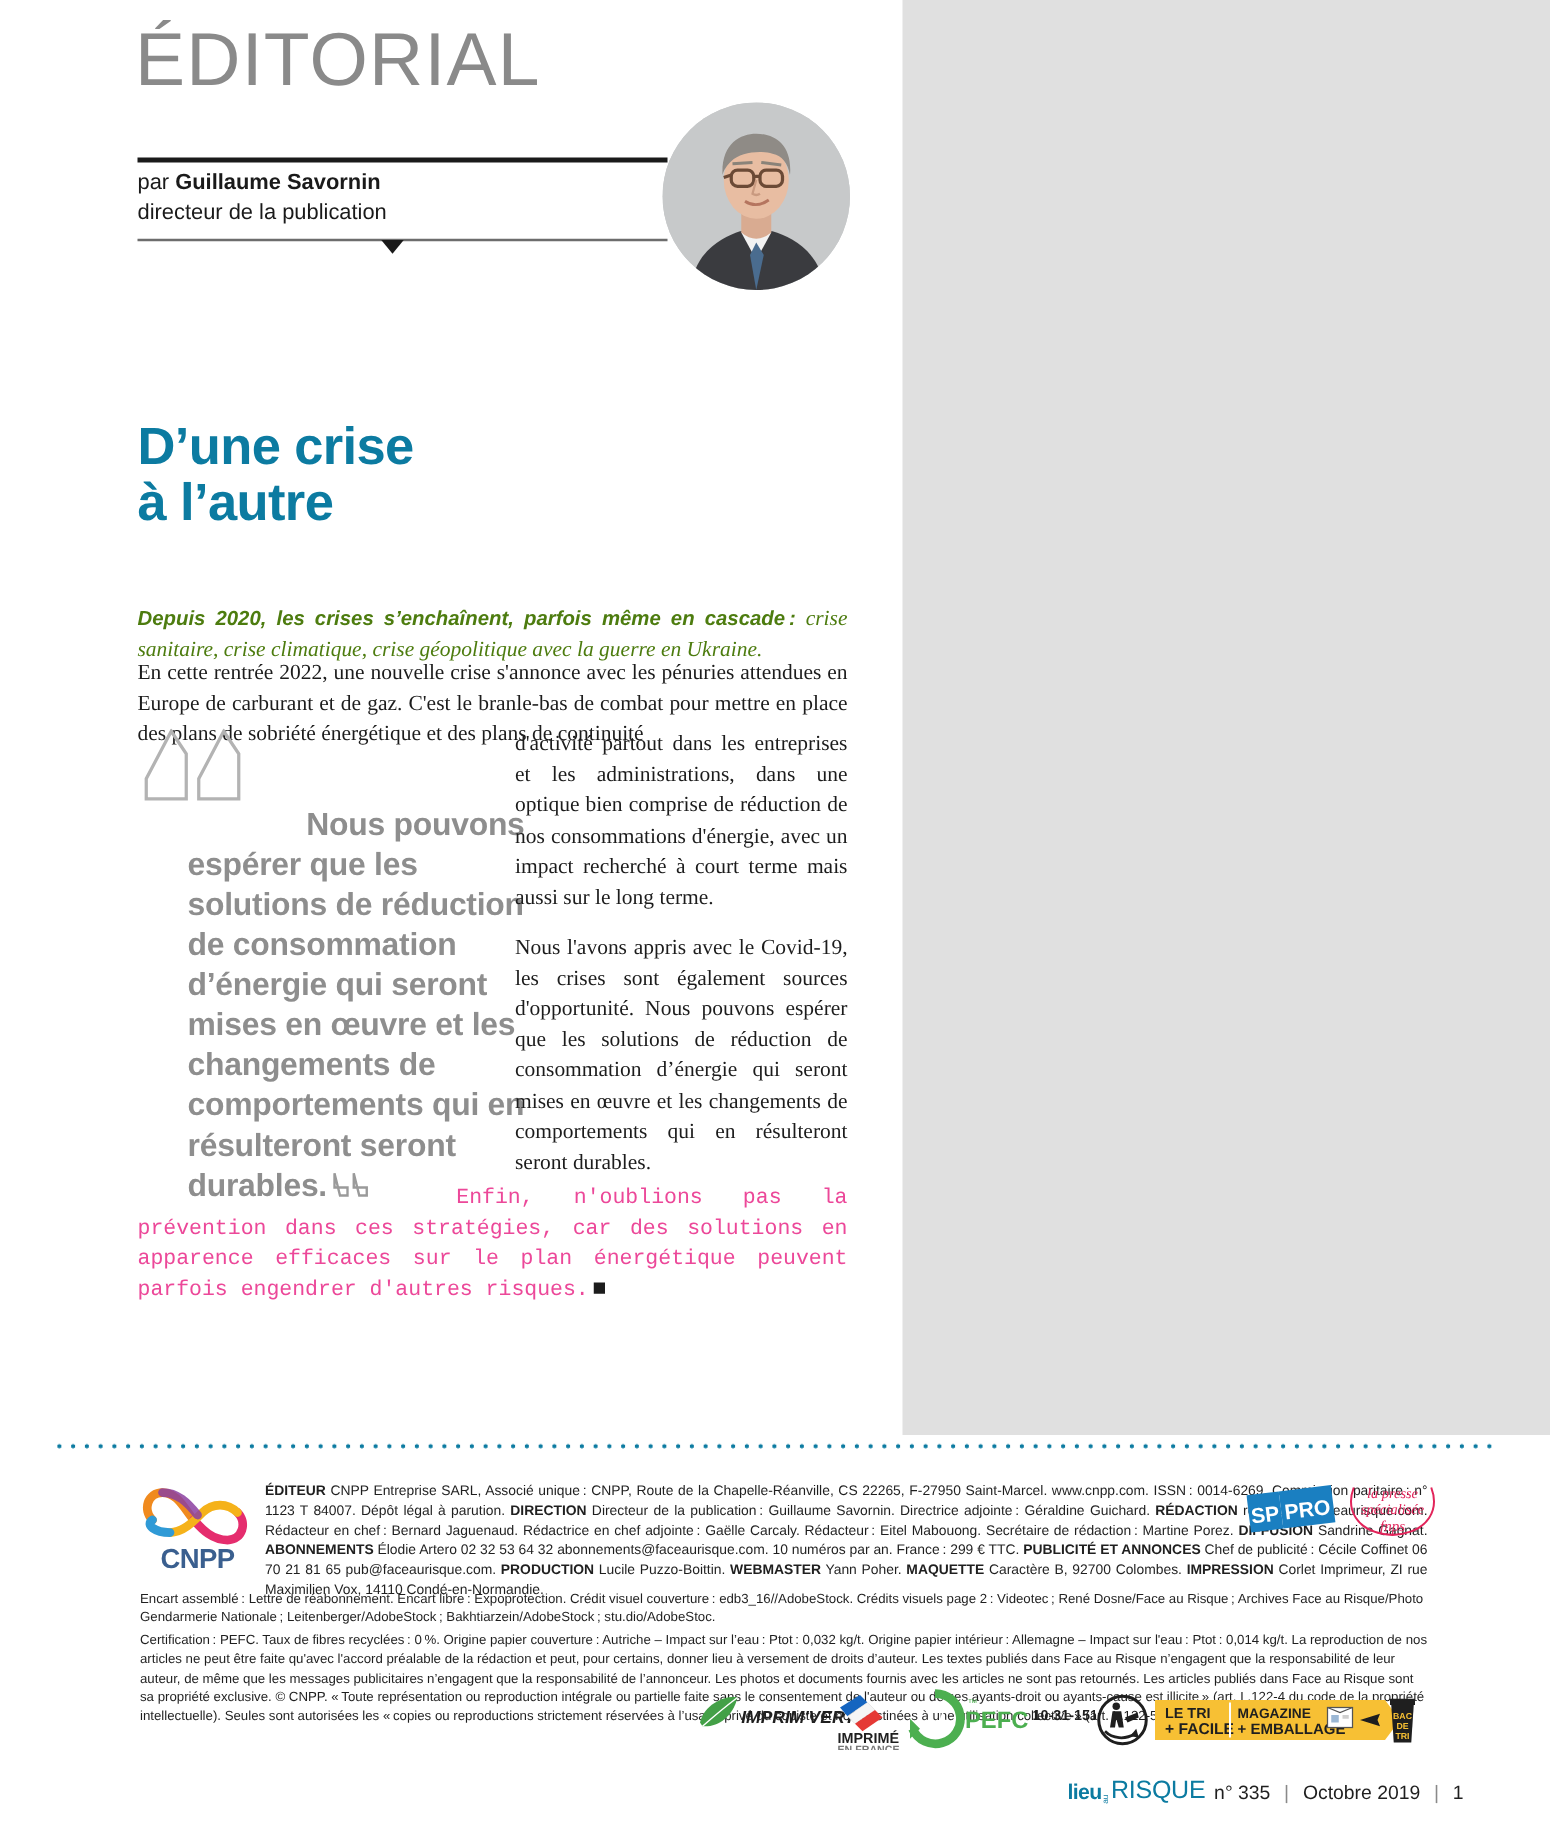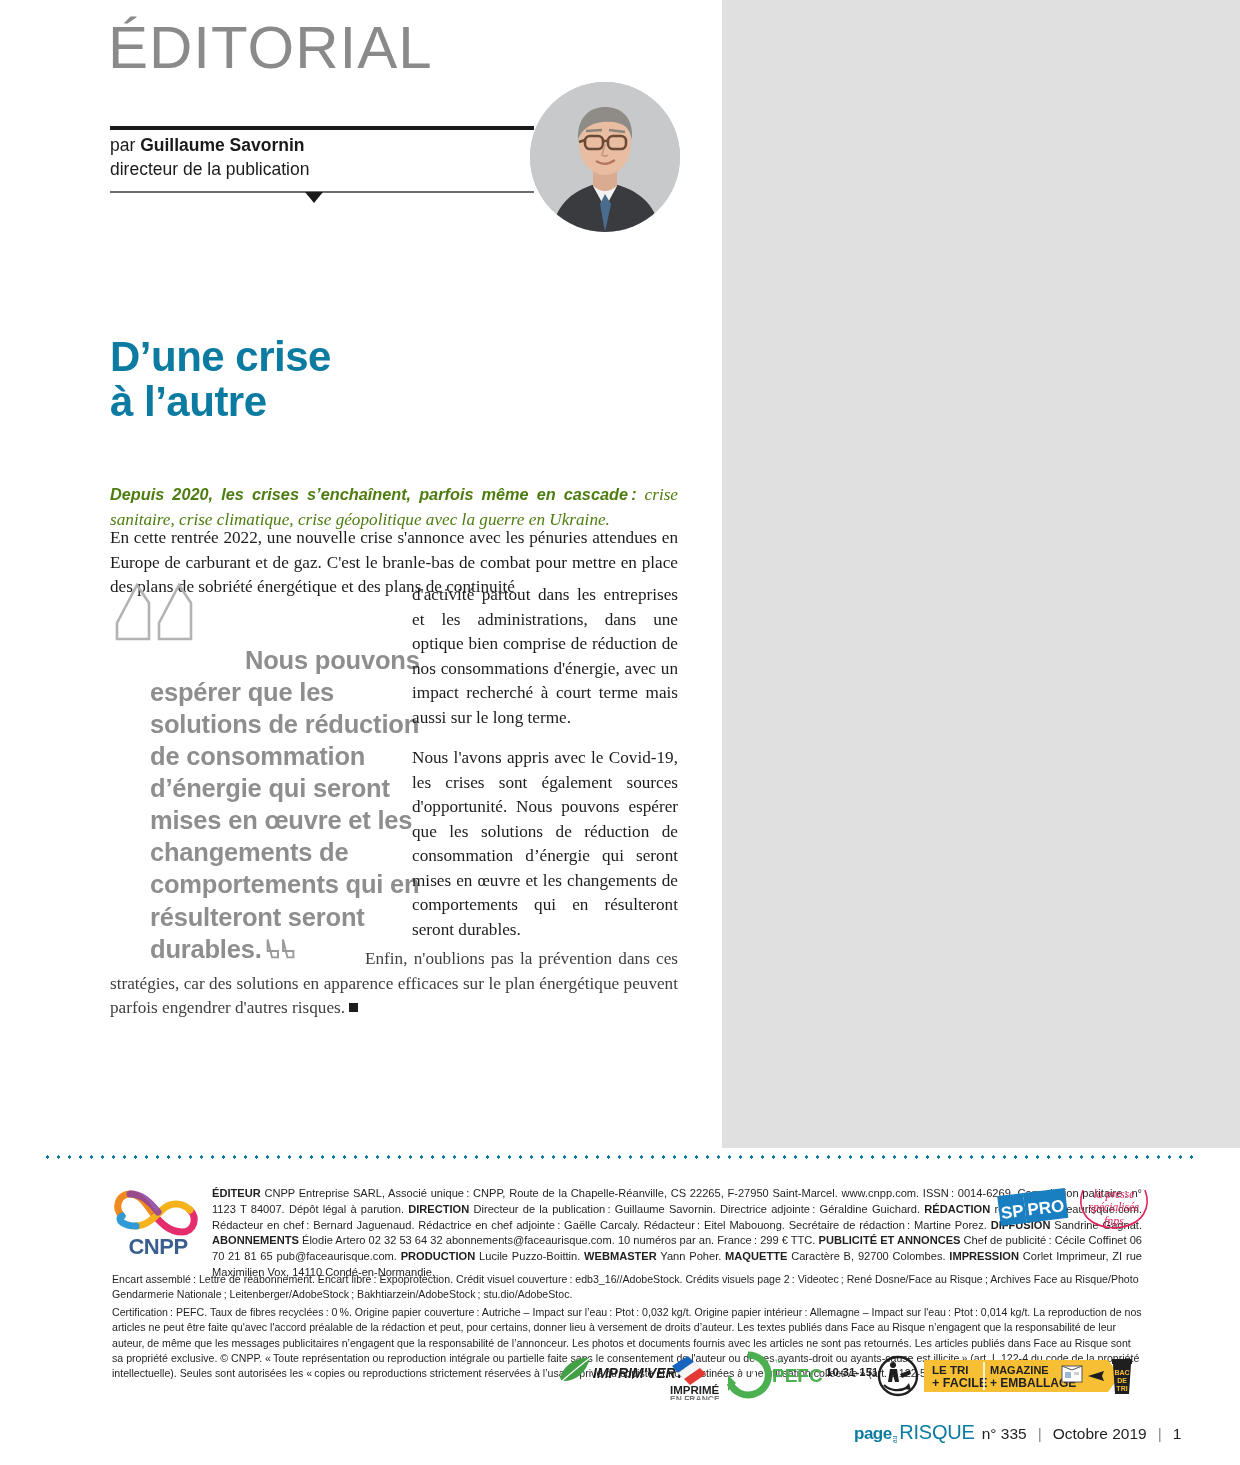--- a/index.html
+++ b/index.html
@@ -136,22 +136,23 @@
     line-height: 1.425;
     color: #1c1c1c;
     text-align: justify;
   }
   .para-last {
     position: absolute;
     left: 110px; top: 930px;
     width: 568px;
     font-size: 17.2px;
     line-height: 1.425;
-    color: #404040;
-    text-align: justify;
+    color: #ec4899;
+    text-align: justify;
+    font-family: Liberation Mono, monospace;
   }
   .para-last .indent { display: inline-block; width: 255px; }
   .endmark {
     display: inline-block;
     width: 9px; height: 9px;
     background: #1c1c1c;
     margin-left: 4px;
     vertical-align: 1px;
   }
 
@@ -464,21 +465,21 @@
         <rect x="0" y="1" width="20" height="5" fill="#1f1f1f"></rect>
         <text x="10" y="17" text-anchor="middle" font-family="Liberation Sans, sans-serif" font-size="7" font-weight="bold" fill="#f7c034">BAC</text>
         <text x="10" y="25" text-anchor="middle" font-family="Liberation Sans, sans-serif" font-size="7" font-weight="bold" fill="#f7c034">DE</text>
         <text x="10" y="33" text-anchor="middle" font-family="Liberation Sans, sans-serif" font-size="7" font-weight="bold" fill="#f7c034">TRI</text>
       </g>
     </svg>
   </div>
 
   <div class="footer-line">
     <span class="footer-logo">
-      <span class="f-face">page</span>
+      <span class="f-face">lieu</span>
         <span class="f-au">au</span>
         <span class="f-risque">RISQUE</span>
     </span>
     <span>n° 335</span>
     <span class="footer-sep">|</span>
     <span>Octobre 2019</span>
     <span class="footer-sep">|</span>
     <span>1</span>
   </div>
 

